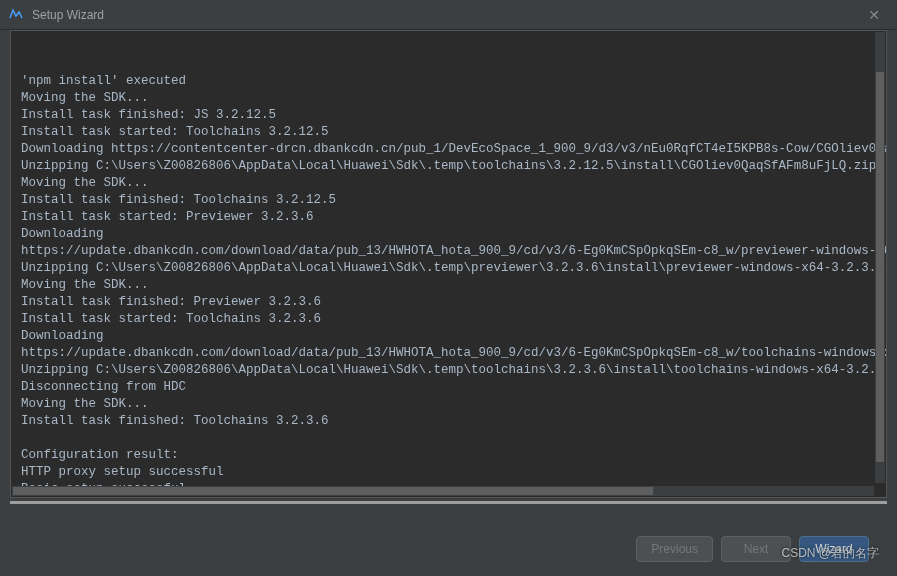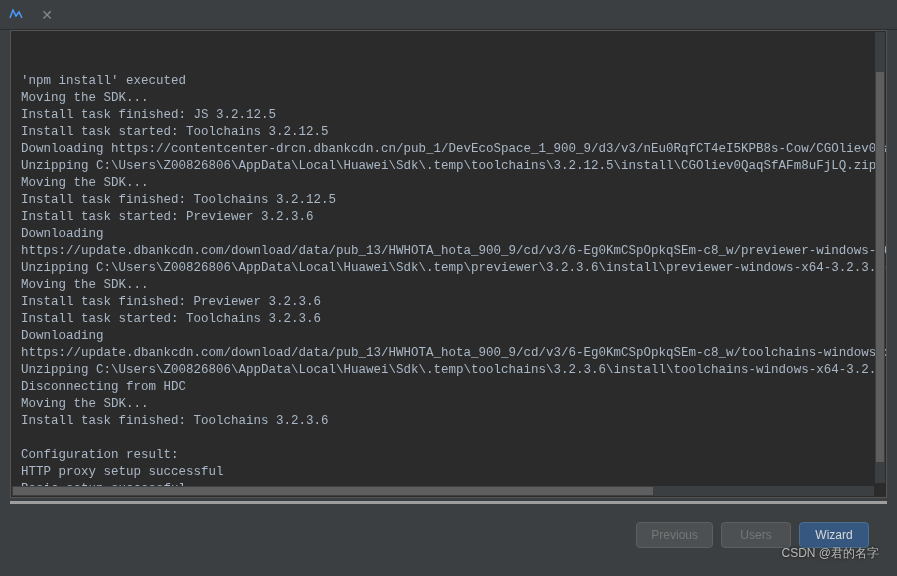--- a/index.html
+++ b/index.html
@@ -114,21 +114,21 @@
       background: #555;
     }
     .progress-fill {
       height: 100%;
       width: 100%;
       background: #9e9e9e;
     }
     .button-row {
       position: absolute;
       right: 28px;
-      bottom: 28px;
+      bottom: 14px;
       display: flex;
       gap: 8px;
     }
     .btn {
       min-width: 70px;
       height: 26px;
       padding: 0 14px;
       border: 1px solid #5e6060;
       background: #4c5052;
       color: #bbbbbb;
@@ -161,20 +161,21 @@
   </style>
 </head>
 <body>
 
 <div class="titlebar">
   <div class="titlebar-icon">
     <svg viewBox="0 0 16 16">
       <path d="M2 11 L5 3 L8 9 L11 5 L14 11" stroke="#4a9eff" stroke-width="1.5" fill="none"></path>
     </svg>
   </div>
+  <div class="titlebar-title">Setup Wizard</div>
   <div class="titlebar-close">✕</div>
 </div>
 
 <div class="content">
   <div class="log-area" id="log-area">'npm install' executed
 Moving the SDK...
 Install task finished: JS 3.2.12.5
 Install task started: Toolchains 3.2.12.5
 Downloading https://contentcenter-drcn.dbankcdn.cn/pub_1/DevEcoSpace_1_900_9/d3/v3/nEu0RqfCT4eI5KPB8s-Cow/CGOliev0QaqSf
 Unzipping C:\Users\Z00826806\AppData\Local\Huawei\Sdk\.temp\toolchains\3.2.12.5\install\CGOliev0QaqSfAFm8uFjLQ.zip...
@@ -205,17 +206,17 @@
     <div class="scrollbar-h-thumb"></div>
   </div>
 </div>
 
 <div class="progress-bar">
   <div class="progress-fill"></div>
 </div>
 
 <div class="button-row">
   <div class="btn disabled">Previous</div>
-  <div class="btn disabled">Users</div>
+  <div class="btn disabled">Next</div>
   <div class="btn primary">Wizard</div>
 </div>
 
 <div class="watermark">CSDN @君的名字</div>
 
 </body></html>

